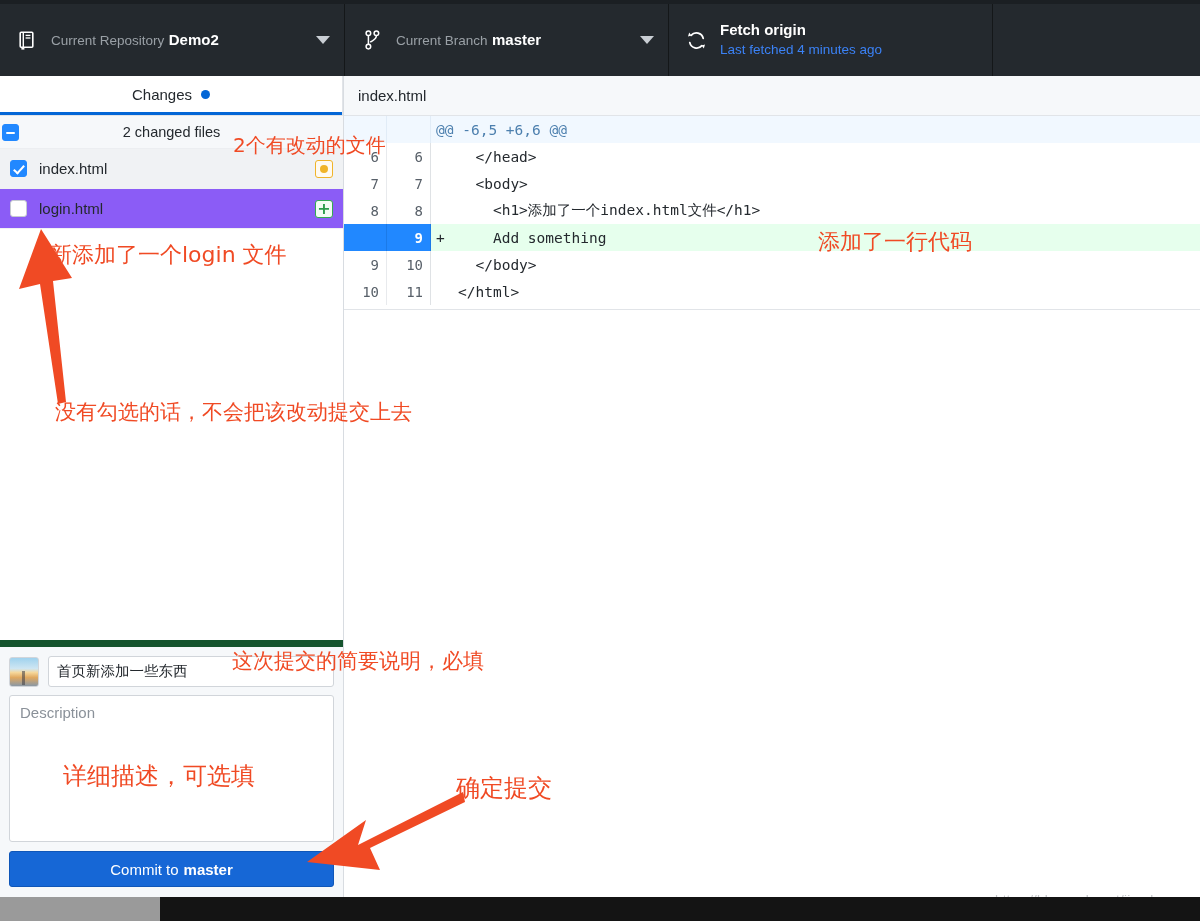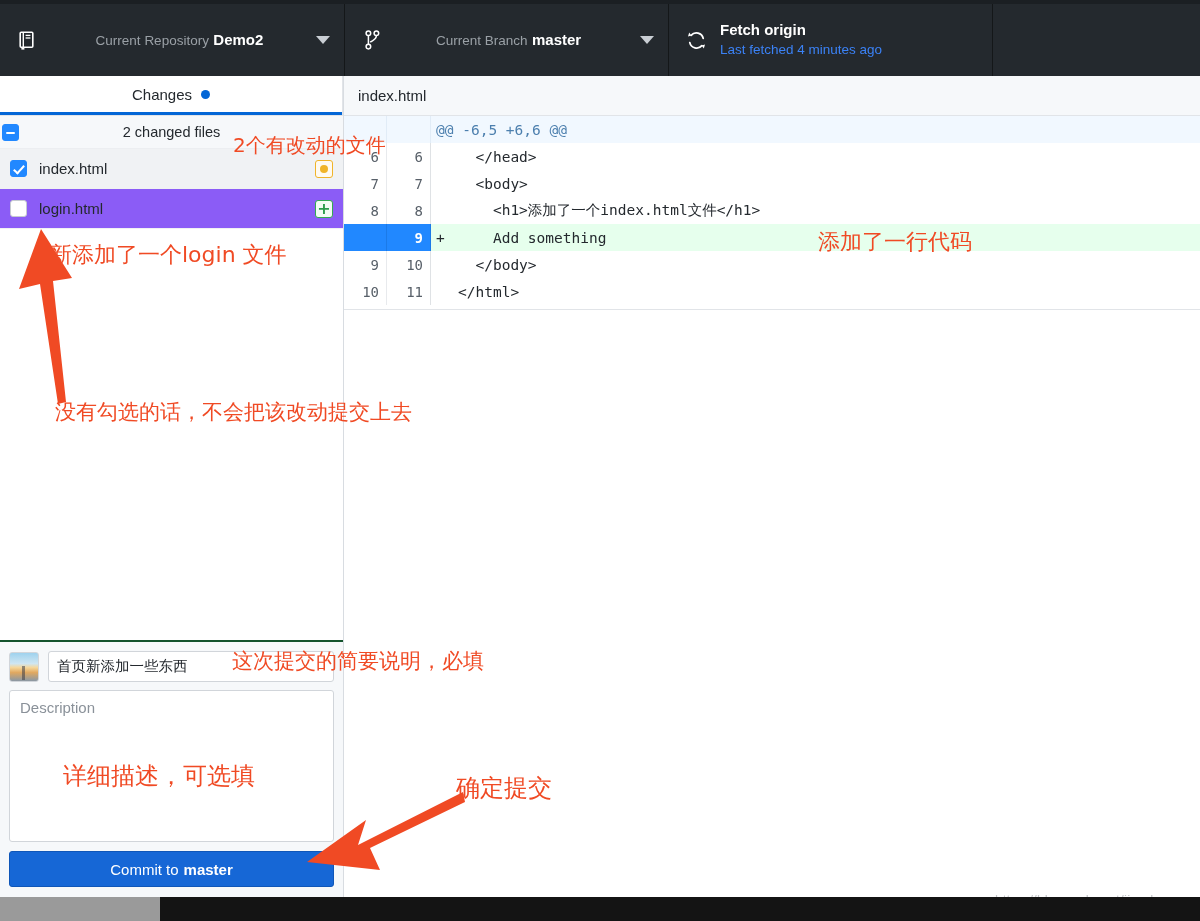--- a/index.html
+++ b/index.html
@@ -23,22 +23,22 @@
     display: flex;
     border-top: 4px solid #1b1f23;
   }
   .tb-cell {
     display: flex; align-items: center;
     height: 100%;
     padding: 0 14px;
     border-right: 1px solid #141719;
     position: relative;
   }
-  .tb-repo { width: 345px; text-align: center; }
-  .tb-branch { width: 324px; gap: 40px; }
+  .tb-repo { width: 345px; }
+  .tb-branch { width: 324px; }
   .tb-fetch { width: 324px; }
   .tb-blank { flex: 1; border-right: none; }
   .tb-icon {
     width: 26px; height: 30px;
     flex: 0 0 26px;
     margin-right: 11px;
     display: flex; align-items: center; justify-content: center;
     color: #ffffff;
   }
   .tb-text { flex: 1; min-width: 0; line-height: 1.25; }
@@ -150,21 +150,21 @@
     content: "+";
     color: #2a9b4a; font-size: 16px; font-weight: bold;
     line-height: 13px; font-family: "DejaVu Sans", sans-serif;
   }
 
   .file-list-fill { flex: 1; background: #ffffff; border-top: 1px solid transparent; }
 
   
   .commit-area {
     flex: 0 0 257px;
-    border-top: 2px solid #14532d;
+    border-top: 7px solid #14532d;
     background: #f6f8fa;
     padding: 9px 9px 10px 9px;
     display: flex; flex-direction: column;
   }
   .summary-row { display: flex; align-items: center; height: 31px; flex: 0 0 31px; }
   .avatar {
     width: 30px; height: 30px; flex: 0 0 30px;
     border-radius: 3px; overflow: hidden;
     border: 1px solid #d1d5da;
     background: linear-gradient(#9fd2ee 0%, #cfe6f2 38%, #f6d79a 52%, #e0a860 70%, #8a98a5 100%);

